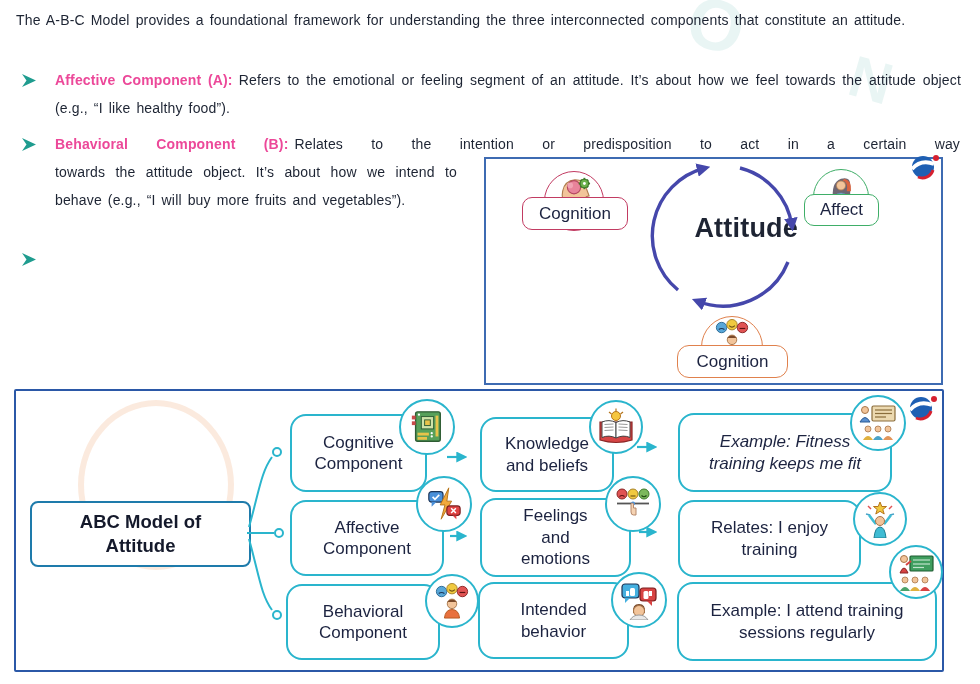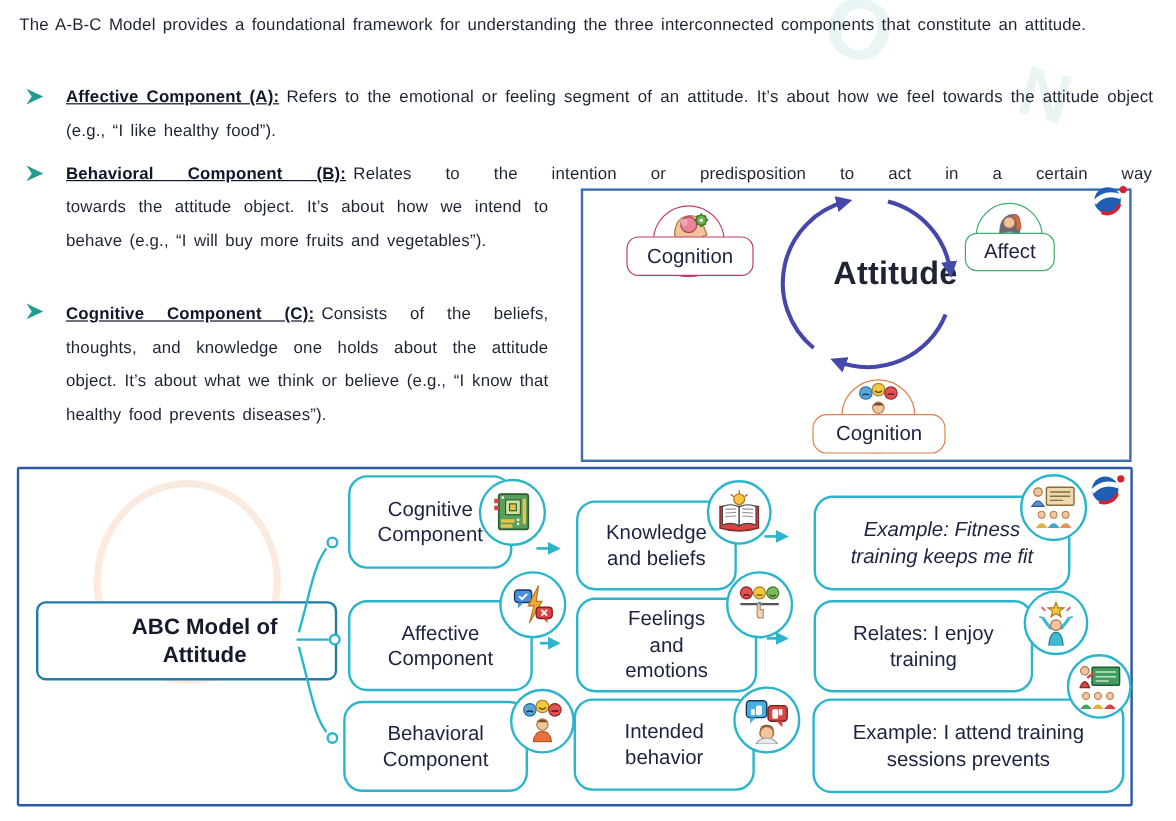--- a/index.html
+++ b/index.html
@@ -2,39 +2,39 @@
 <html><head>
 <meta charset="utf-8">
 <style>
   html,body{margin:0;padding:0;background:#fff;}
   .page{position:relative;width:980px;height:684px;background:#fff;overflow:hidden;
         font-family:"Liberation Sans","DejaVu Sans",sans-serif;color:#1d2433;}
   .abs{position:absolute;}
   .body-text{font-size:14px;line-height:28px;letter-spacing:.15px;word-spacing:2px;
              text-align:justify;color:#1d2433;}
   .one-line{text-align:justify;text-align-last:justify;white-space:normal;}
-  .btitle{font-weight:700;color:#0f172a;margin-right:6px;text-decoration:underline;}
+  .btitle{font-weight:700;color:#ec4899;margin-right:6px;}
   .chev{width:17px;height:15px;}
   
   .wm-letter{position:absolute;font-weight:700;color:rgba(42,157,143,.10);pointer-events:none;}
   .wm-ring{position:absolute;border:6px solid rgba(243,196,160,.35);border-radius:50%;pointer-events:none;}
   
   .cycle-box{border:2px solid #3e6bb2;background:#fff;}
   .node-circle{position:absolute;border-radius:50%;background:#fff;display:flex;align-items:flex-start;justify-content:center;}
   .node-pill{position:absolute;background:#fff;display:flex;align-items:center;justify-content:center;
              font-size:17px;color:#1c2340;border-radius:10px;z-index:2;}
   .attitude{font-size:27px;font-weight:700;color:#1e2433;text-align:right;letter-spacing:.2px;}
   
   .bottom-box{border:2.5px solid #2b58a7;background:#fff;border-radius:2px;}
   .fbox{position:absolute;border:2px solid #2ab5cd;border-radius:16px;background:#fff;
         display:flex;align-items:center;justify-content:center;text-align:center;
         font-size:17px;line-height:21.5px;color:#1c2340;z-index:1;}
   .rootbox{position:absolute;border:2px solid #1e7bab;border-radius:8px;background:#fff;
            display:flex;align-items:center;justify-content:center;text-align:center;
-           font-size:18.5px;line-height:24px;font-weight:700;color:#14192b;z-index:1;padding-left:30px;}
+           font-size:18.5px;line-height:24px;font-weight:700;color:#14192b;z-index:1;}
   .icirc{position:absolute;border:2px solid #2ab5cd;border-radius:50%;background:#fff;
          display:flex;align-items:center;justify-content:center;z-index:3;}
   .overlay{position:absolute;left:0;top:0;z-index:2;pointer-events:none;}
   .logo{position:absolute;z-index:4;}
 </style>
 </head>
 <body>
 
 <div class="page">
 
@@ -54,23 +54,20 @@
     <path d="M1,1 L15,7.5 L1,14 L5.5,7.5 Z" fill="#1f9c8f"></path>
   </svg>
   <div class="abs body-text one-line" style="left:55px;top:130px;width:905px;">
     <span class="btitle">Behavioral Component (B):</span><span>Relates to the intention or predisposition to act in a certain way</span>
   </div>
   <div class="abs body-text" style="left:55px;top:158px;width:402px;">towards the attitude object. It’s about how we intend to behave (e.g., “I will buy more fruits and vegetables”).</div>
 
   <svg class="abs chev" style="left:21px;top:252px;" viewBox="0 0 17 15">
     <path d="M1,1 L15,7.5 L1,14 L5.5,7.5 Z" fill="#1f9c8f"></path>
   </svg>
-  <div class="abs body-text" style="left:55px;top:247px;width:402px;">
-    <span class="btitle">Cognitive Component (C):</span><span>Consists of the beliefs, thoughts, and knowledge one holds about the attitude object. It’s about what we think or believe (e.g., “I know that healthy food prevents diseases”).</span>
-  </div>
 
   <div class="abs cycle-box" style="left:484px;top:157px;width:455px;height:224px;"></div>
 
   <div class="node-circle" style="left:544px;top:171px;width:58px;height:58px;border:1.6px solid #c23b62;">
     <svg width="40" height="34" style="margin-top:3px;" viewBox="0 0 40 36">
       <path d="M12,34 Q6,26 8,17 Q10,6 21,5 Q31,5 33,14 L36,22 L33,23 L33,29 Q33,31 30,30.5 L26,30 L25,34 Z" fill="#f2c49a" stroke="#b07d50" stroke-width="1.2"></path>
       <circle cx="20" cy="13" r="7" fill="#e8849b" stroke="#b3475f" stroke-width="1.2"></circle>
       <circle cx="16" cy="11" r="3" fill="#f0a4b4"></circle>
       <g stroke="#3f7a2a" stroke-width="2">
           <line x1="31" y1="3" x2="31" y2="15"></line>
@@ -124,21 +121,21 @@
     <circle cx="28" cy="7" r="3" fill="#d6202f"></circle>
   </svg>
 
   <div class="abs bottom-box" style="left:14px;top:389px;width:926px;height:279px;"></div>
   <div class="wm-ring" style="left:78px;top:400px;width:144px;height:158px;"></div>
 
   <div class="rootbox" style="left:30px;top:501px;width:217px;height:62px;">
     <span style="max-width:175px;">ABC Model of Attitude</span>
   </div>
 
-  <div class="fbox" style="left:290px;top:396px;width:133px;height:74px;">
+  <div class="fbox" style="left:290px;top:414px;width:133px;height:74px;">
     <span style="max-width:110px;">Cognitive Component</span>
   </div>
   <div class="fbox" style="left:290px;top:500px;width:150px;height:72px;">
     <span style="max-width:110px;">Affective Component</span>
   </div>
   <div class="fbox" style="left:286px;top:584px;width:150px;height:72px;">
     <span style="max-width:115px;">Behavioral Component</span>
   </div>
 
   <div class="fbox" style="left:480px;top:498px;width:147px;height:75px;">
@@ -151,21 +148,21 @@
     <span style="max-width:110px;">Intended behavior</span>
   </div>
 
   <div class="fbox" style="left:678px;top:413px;width:210px;height:75px;">
     <span style="max-width:170px;font-style:italic;">Example: Fitness training keeps me fit</span>
   </div>
   <div class="fbox" style="left:678px;top:500px;width:179px;height:73px;">
     <span style="max-width:140px;">Relates: I enjoy training</span>
   </div>
   <div class="fbox" style="left:677px;top:582px;width:256px;height:75px;">
-    <span style="max-width:215px;">Example: I attend training sessions prevents</span>
+    <span style="max-width:215px;">Example: I attend training sessions regularly</span>
   </div>
 
   <div class="icirc" style="left:399px;top:399px;width:52px;height:52px;">
     <svg width="36" height="38" viewBox="0 0 38 38">
       <rect x="7" y="3" width="26" height="31" rx="2" fill="#57a05a" stroke="#2e5c33" stroke-width="1.5"></rect>
       <rect x="13" y="8" width="13" height="13" fill="#cfe3a8" stroke="#2e5c33" stroke-width="1"></rect>
       <rect x="16.5" y="11.5" width="6" height="6" fill="#e8c34a" stroke="#2e5c33" stroke-width="1"></rect>
       <rect x="9" y="25" width="12" height="3" fill="#e8c34a"></rect>
         <rect x="9" y="29.5" width="10" height="3" fill="#e8c34a"></rect>
       <rect x="28" y="7" width="3" height="22" fill="#e8c34a"></rect>

